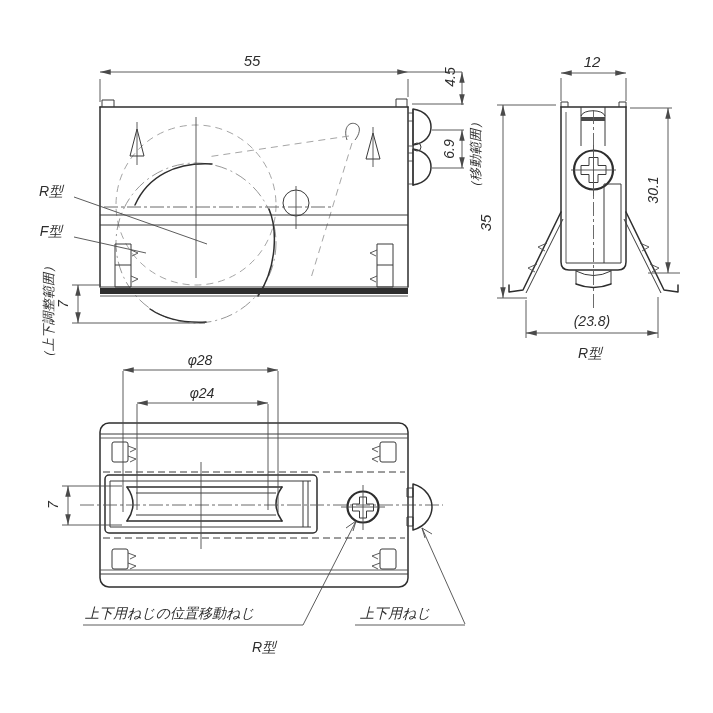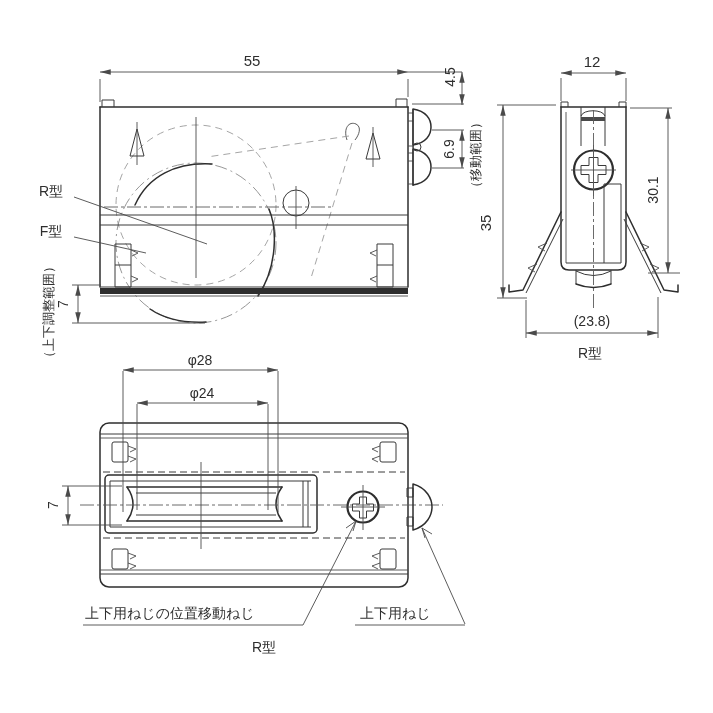--- a/index.html
+++ b/index.html
@@ -1,16 +1,16 @@
 <!DOCTYPE html>
 <html><head>
 <meta charset="utf-8">
 <style>
   html,body{margin:0;padding:0;background:#ffffff;}
-  #stage{position:relative;width:713px;height:713px;background:#ffffff;overflow:hidden;}
+  #stage{position:relative;width:713px;height:713px;background:#ffffff;overflow:hidden;font-style:italic;}
   svg{display:block;}
   .edge{stroke:#2e2e2e;stroke-width:1.5;fill:none;stroke-linecap:round;stroke-linejoin:round;}
   .edgeb{stroke:#2e2e2e;stroke-width:2.2;fill:none;stroke-linejoin:round;}
   .edge2{stroke:#3a3a3a;stroke-width:1;fill:none;stroke-linejoin:round;}
   .thin{stroke:#4a4a4a;stroke-width:0.9;fill:none;}
   .dim{stroke:#4a4a4a;stroke-width:0.9;fill:none;}
   .center{stroke:#5a5a5a;stroke-width:0.9;fill:none;stroke-dasharray:14 3 3 3;}
   .hid{stroke:#3a3a3a;stroke-width:1;fill:none;stroke-dasharray:7 4;}
   .phantom{stroke:#9b9b9b;stroke-width:0.9;fill:none;stroke-dasharray:7 5;}
   .phantom2{stroke:#8a8a8a;stroke-width:0.9;fill:none;stroke-dasharray:12 4 2 4;}

